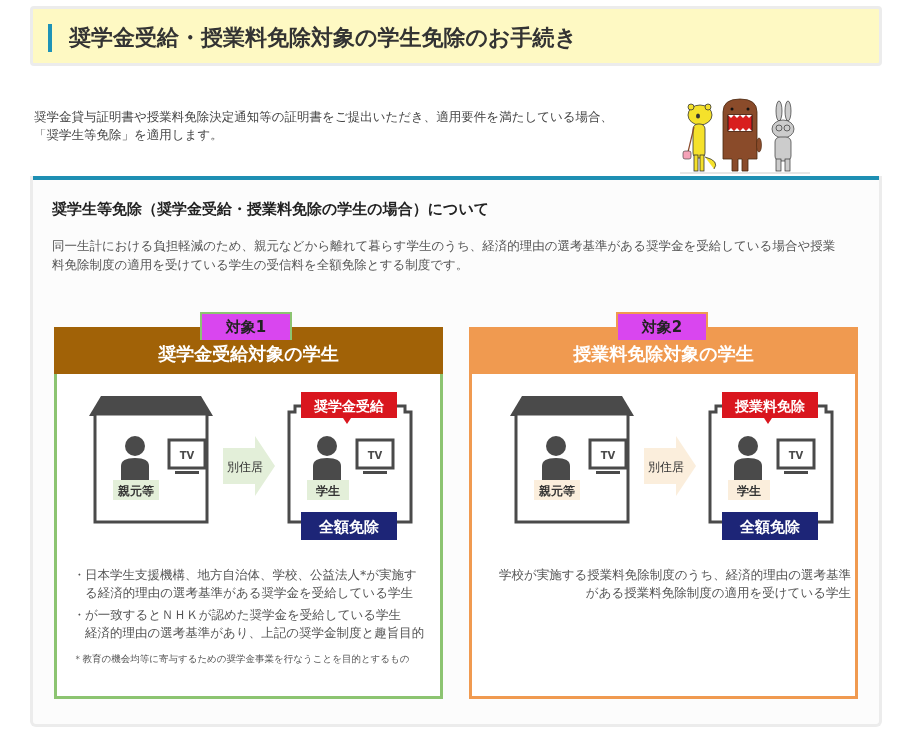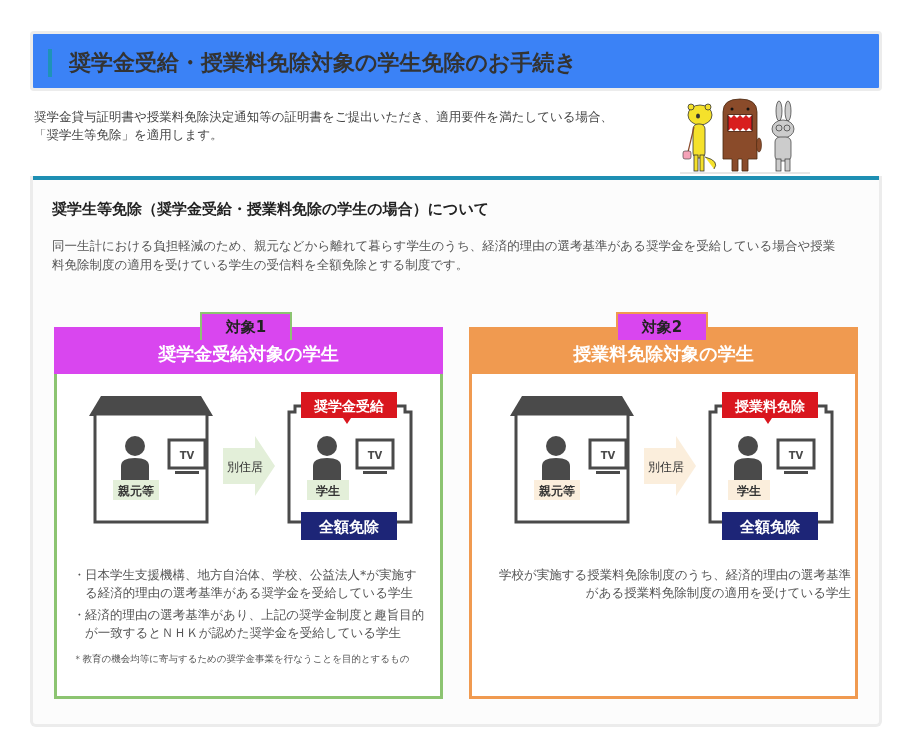--- a/index.html
+++ b/index.html
@@ -1,21 +1,21 @@
 <!DOCTYPE html>
 <html><head>
 <meta charset="utf-8">
 <style>
   * { box-sizing: border-box; margin: 0; padding: 0; }
   html, body { width: 900px; height: 735px; background: #ffffff; overflow: hidden; }
   body { font-family: "DejaVu Sans", "Liberation Sans", sans-serif; color: #333; position: relative; }
 
   .title-box {
-    position: absolute; left: 30px; top: 31px; width: 852px; height: 60px;
-    border: 3px solid #ececec; border-radius: 4px; background: #3b82f6;
+    position: absolute; left: 30px; top: 6px; width: 852px; height: 60px;
+    border: 3px solid #ececec; border-radius: 4px; background: #fef9c3;
   }
   .title-bar {
     position: absolute; left: 15px; top: 15px; width: 4px; height: 28px; background: #1e93b7;
   }
   .title-text {
     position: absolute; left: 36px; top: 14px; font-size: 22px; color: #333; letter-spacing: 0px; white-space: nowrap;
   }
 
   .intro {
     position: absolute; left: 34px; top: 108px; width: 620px; font-size: 12.5px; line-height: 18px; color: #444;
@@ -31,21 +31,21 @@
   .main-top { position: absolute; left: 33px; top: 176px; width: 846px; height: 4px; background: #1e8fb3; }
 
   .sec-heading { position: absolute; left: 52px; top: 200px; font-size: 15px; font-weight: bold; color: #222; white-space: nowrap; }
   .sec-desc { position: absolute; left: 52px; top: 236px; width: 810px; font-size: 12.5px; line-height: 19px; color: #555; }
   .sec-desc p { white-space: nowrap; }
 
   .panel { position: absolute; top: 327px; width: 389px; height: 372px; border: 3px solid; background: #fff; }
   .panel.green { left: 54px; border-color: #8cc471; }
   .panel.orange { left: 469px; border-color: #f09a50; }
   .panel-head { position: absolute; left: -3px; top: -3px; right: -3px; height: 47px; color: #fff; font-size: 18px; font-weight: bold; text-align: center; line-height: 20px; padding-top: 17px; }
-  .green .panel-head { background: #d946ef; }
+  .green .panel-head { background: #a16207; }
   .orange .panel-head { background: #f09a50; text-align: center; }
   .tab-label {
     position: absolute; top: 312px; width: 92px; height: 28px; background: #d946ef; border: 2px solid; border-bottom: none;
     font-size: 15px; font-weight: bold; text-align: center; line-height: 26px; color: #222; z-index: 2;
   }
   .tab-label.green { left: 200px; border-color: #8cc471; }
   .tab-label.orange { left: 616px; border-color: #f09a50; }
 
   .illust { position: absolute; top: 58px; left: 30px; width: 330px; height: 160px; }
 
@@ -158,22 +158,22 @@
     <div class="bullet">
       <span class="dot">・</span>
       <div class="txt">
         <p>日本学生支援機構、地方自治体、学校、公益法人*が実施す</p>
         <p>る経済的理由の選考基準がある奨学金を受給している学生</p>
       </div>
     </div>
     <div class="bullet">
       <span class="dot">・</span>
       <div class="txt">
+        <p>が一致するとＮＨＫが認めた奨学金を受給している学生</p>
         <p>経済的理由の選考基準があり、上記の奨学金制度と趣旨目的</p>
-        <p>が一致するとＮＨＫが認めた奨学金を受給している学生</p>
       </div>
     </div>
     <p class="footnote">＊教育の機会均等に寄与するための奨学金事業を行なうことを目的とするもの</p>
   </div>
 </div>
 
 <div class="panel orange">
   <div class="panel-head">授業料免除対象の学生</div>
 
   <svg class="illust" viewBox="0 0 330 160" style="left:36px;">

